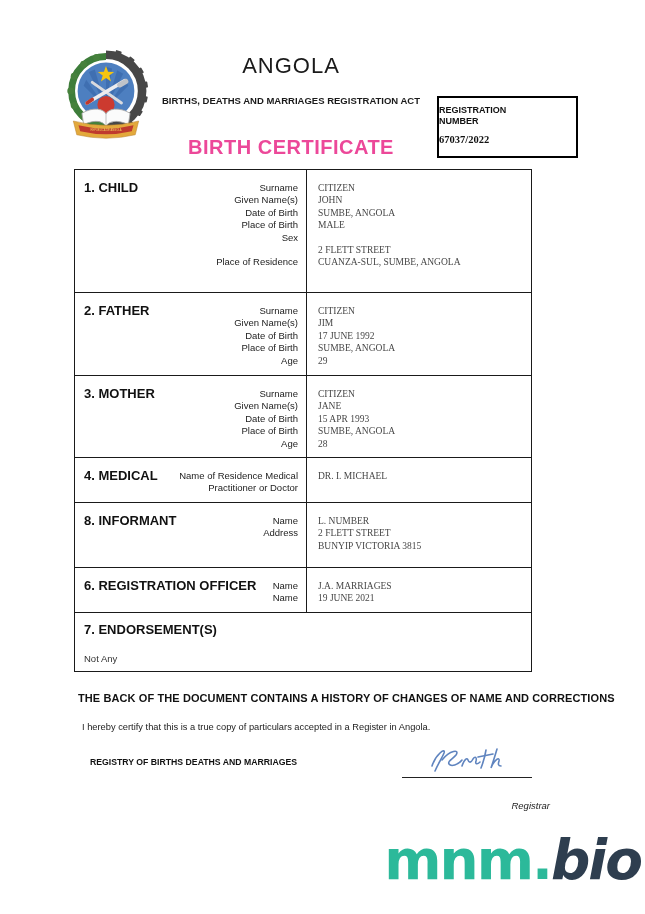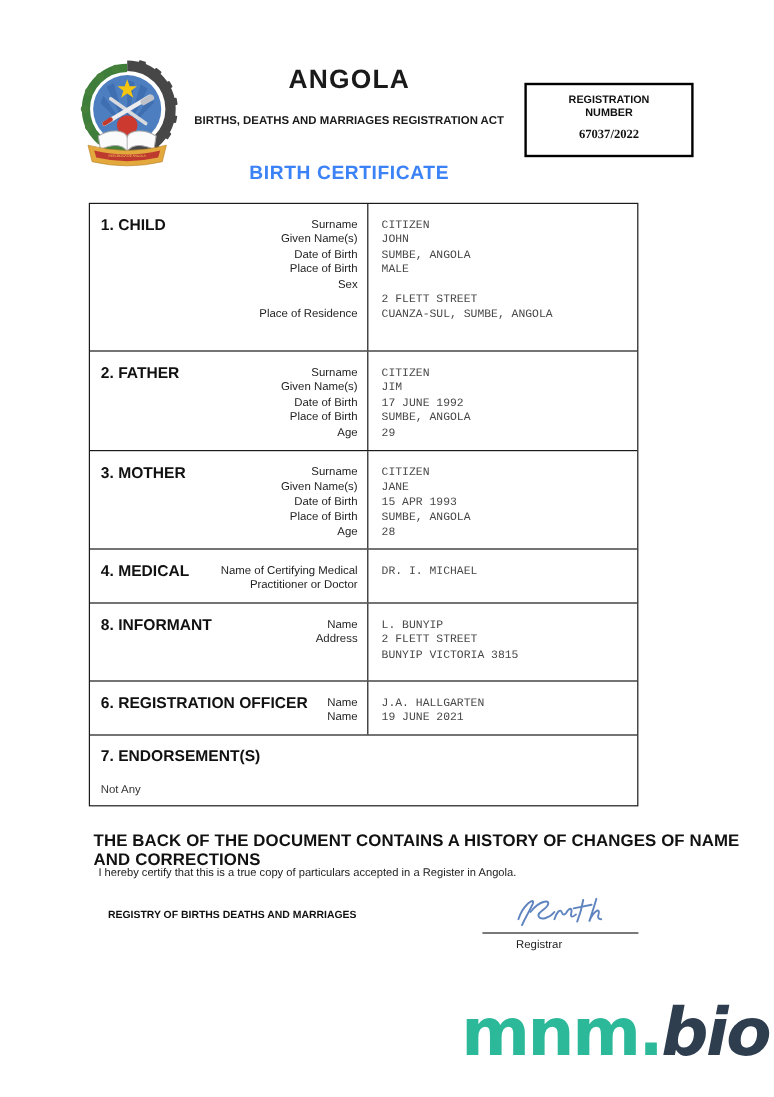--- a/index.html
+++ b/index.html
@@ -2,59 +2,59 @@
 <html><head>
 <meta charset="utf-8">
 <style>
   * { margin:0; padding:0; box-sizing:border-box; }
   body { background:#fff; font-family:"Liberation Sans", sans-serif; }
   .page { position:relative; width:645px; height:914px; background:#ffffff; overflow:hidden; }
 
   
   .emblem { position:absolute; left:63px; top:45px; width:86px; height:97px; }
   .country-title { position:absolute; left:145px; top:53px; width:292px; text-align:center;
-    font-size:22px; font-weight:bold; letter-spacing:1px; color:#1a1a1a; }
+    font-size:22px; font-weight:normal; letter-spacing:1px; color:#1a1a1a; }
   .act-title { position:absolute; left:130px; top:95px; width:322px; text-align:center;
     font-size:9.5px; font-weight:bold; color:#1a1a1a; }
   .doc-title { position:absolute; left:145px; top:136px; width:292px; text-align:center;
-    font-size:16px; font-weight:bold; letter-spacing:0.5px; color:#3b82f6; }
-
-  .reg-box { position:absolute; left:437px; top:69px; width:141px; height:62px;
-    border:2px solid #000; text-align:center; padding-top:7px; }
+    font-size:20px; font-weight:bold; letter-spacing:0.5px; color:#ec4899; }
+
+  .reg-box { position:absolute; left:437px; top:96px; width:141px; height:62px;
+    border:2px solid #000; padding-top:7px; }
   .reg-label { font-size:9px; font-weight:bold; line-height:11px; color:#111;
     white-space:pre-line; }
   .reg-number { font-size:10.5px; font-weight:bold; margin-top:7px; color:#111;font-family:Liberation Serif, serif; }
 
   
   .cert-table { position:absolute; left:74px; top:169px; width:458px; height:503px;
     border:1.5px solid #1a1a1a; display:flex; flex-direction:column; }
   .row { display:flex; border-bottom:1px solid #1a1a1a; flex:0 0 auto; }
   .row:last-child { border-bottom:none; }
   .cell-left { width:231px; display:flex; flex:0 0 auto; }
   .sec-title { flex:1; padding:10px 0 0 9px; font-size:13px; font-weight:bold; color:#111;
     white-space:nowrap; }
   .labels { text-align:right; padding:12px 8px 0 0; font-size:9.5px; color:#222;
     line-height:12.4px; }
   .cell-values { flex:1; border-left:1px solid #1a1a1a; padding:12px 0 0 11px;
-    font-family:Liberation Mono, monospace; font-size:9.5px;
+    font-family:Liberation Serif, serif; font-size:9.5px;
     color:#474747; line-height:12.4px; }
   .field-label, .field-value { white-space:pre-line; min-height:12.4px; }
   .row-full { display:block; padding:9px 0 0 9px; }
   .endorse-note { font-size:9.5px; color:#333; margin-top:16px; font-weight:normal; }
 
   
-  .back-note { position:absolute; left:78px; top:692px; font-size:14px; font-weight:bold;
+  .back-note { position:absolute; left:78px; top:692px; font-size:11px; font-weight:bold;
     color:#111; letter-spacing:0.1px; }
   .certify { position:absolute; left:82px; top:722px; font-size:9.3px; color:#222; }
   .registry { position:absolute; left:78px; top:757px; font-size:8.7px; font-weight:bold; color:#111;padding-left:12px; }
   .sig-block { position:absolute; left:402px; top:744px; width:130px; }
   .sig-svg { display:block; width:130px; height:32px; }
   .sig-line { border-bottom:1.3px solid #222; width:130px; margin-top:1px; }
-  .registrar { width:120px; margin-left:28px; text-align:left; font-size:9.5px;
-    color:#222; margin-top:4px; }
+  .registrar { width:120px; margin-left:28px; text-align:right; font-size:9.5px;
+    color:#222; margin-top:22px;font-style:italic; }
 
   
   .logo { position:absolute; right:4px; top:828px; font-size:55px; font-weight:bold;
     letter-spacing:-2px; white-space:nowrap; font-family:"DejaVu Sans", sans-serif; }
   .logo .primary { font-style:normal; }
   .logo .secondary { font-style:italic; }
 </style>
 </head>
 <body>
 
@@ -180,52 +180,52 @@
           <div class="field-value">JANE</div>
           <div class="field-value">15 APR 1993</div>
           <div class="field-value">SUMBE, ANGOLA</div>
           <div class="field-value">28</div>
         </div>
       </div>
       <div class="row" style="height: 45px;">
         <div class="cell-left">
           <div class="sec-title">4. MEDICAL</div>
           <div class="labels">
-            <div class="field-label">Name of Certifying Medical
+            <div class="field-label">Name of Residence Medical
 Practitioner or Doctor</div>
           </div>
         </div>
         <div class="cell-values">
           <div class="field-value">DR. I. MICHAEL</div>
         </div>
       </div>
       <div class="row" style="height: 65px;">
         <div class="cell-left">
           <div class="sec-title">8. INFORMANT</div>
           <div class="labels">
             <div class="field-label">Name</div>
             <div class="field-label">Address</div>
           </div>
         </div>
         <div class="cell-values">
-          <div class="field-value">L. BUNYIP</div>
+          <div class="field-value">L. NUMBER</div>
           <div class="field-value">2 FLETT STREET
 BUNYIP VICTORIA 3815</div>
         </div>
       </div>
       <div class="row" style="height: 45px;">
         <div class="cell-left">
           <div class="sec-title">6. REGISTRATION OFFICER</div>
           <div class="labels">
             <div class="field-label">Name</div>
             <div class="field-label">Name</div>
           </div>
         </div>
         <div class="cell-values">
-          <div class="field-value">J.A. HALLGARTEN</div>
+          <div class="field-value">J.A. MARRIAGES</div>
           <div class="field-value">19 JUNE 2021</div>
         </div>
       </div>
       <div class="row" style="height: 59px;">
         <div class="row-full">
           <div class="sec-title" style="padding: 0px;">7. ENDORSEMENT(S)</div>
           <div class="endorse-note">Not Any</div>
         </div>
       </div>
     </div>

